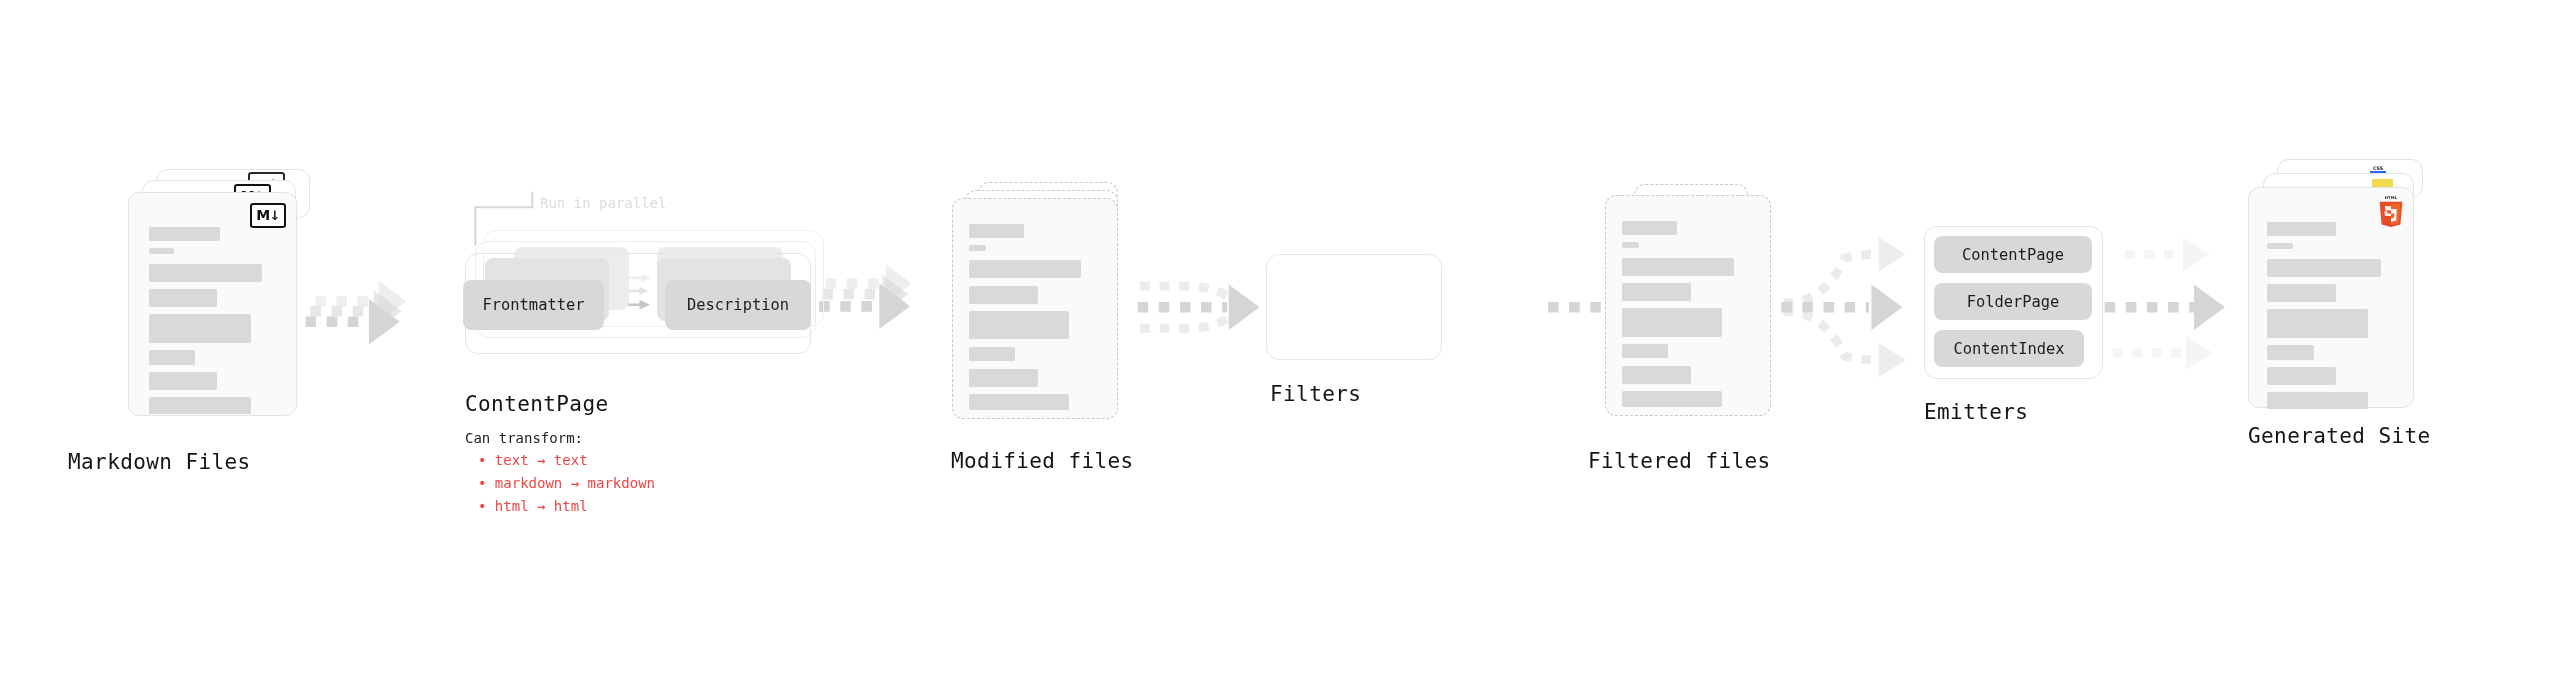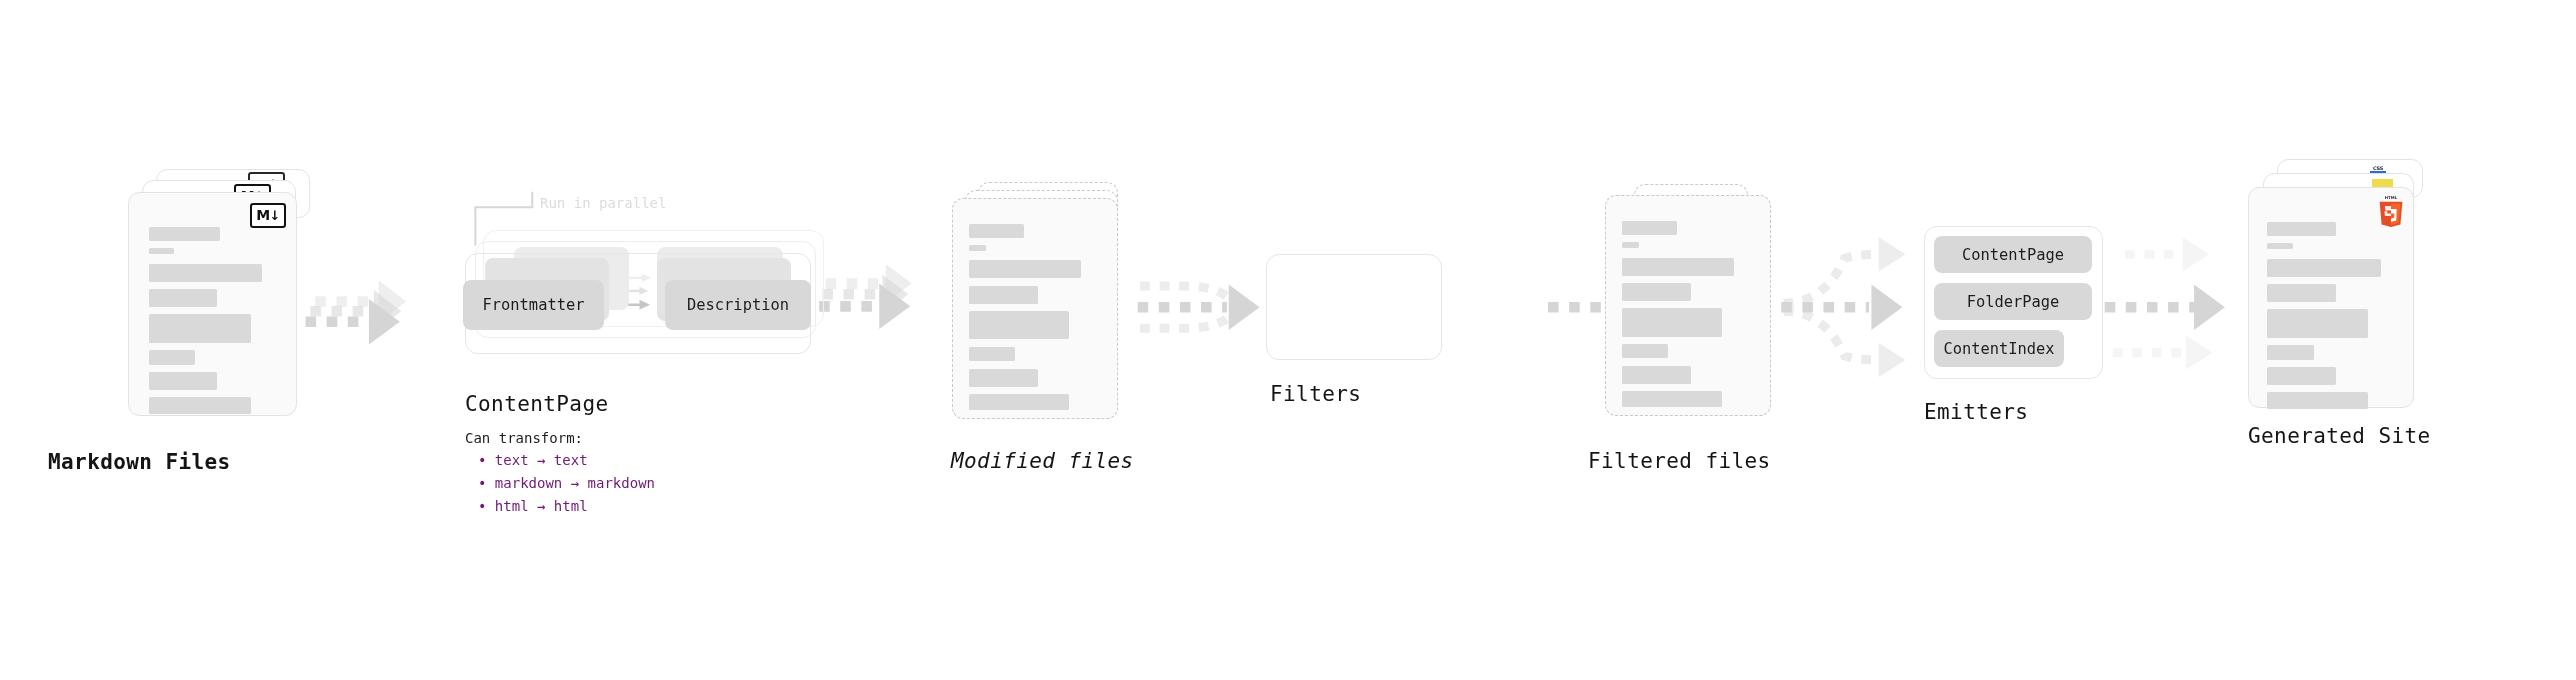--- a/index.html
+++ b/index.html
@@ -129,21 +129,21 @@
     position: absolute;
     font-size: 14px;
     line-height: 1.5;
     color: #1d1d1d;
     white-space: pre;
   }
   .cap-list {
     position: absolute;
     font-size: 14px;
     line-height: 1.55;
-    color: #701a75;
+    color: #ef4444;
     white-space: pre;
   }
   .note-parallel {
     position: absolute;
     font-size: 14px;
     color: #dcdcdc;
     white-space: nowrap;
   }
 
   
@@ -280,21 +280,21 @@
         <div class="doc-line" style="width:88%;height:18px;"></div>
         <div class="doc-line" style="width:53%;height:18px;"></div>
         <div class="doc-line" style="width:79%;height:28.4px;"></div>
         <div class="doc-line" style="width:36%;height:14.6px;"></div>
         <div class="doc-line" style="width:53%;height:18px;"></div>
         <div class="doc-line" style="width:79%;height:16.3px;"></div>
       </div>
     </div>
   </div>
 
-  <div class="cap-title" style="left:48px; top:450px;font-weight:bold;">Markdown Files</div>
+  <div class="cap-title" style="left:68px; top:450px;">Markdown Files</div>
 
   <div class="note-parallel" style="left:540px; top:195px;">Run in parallel</div>
 
   <div style="position:absolute;left:0;top:0;">
 
     <div class="stagebox" style="left:483px; top:230px; width:341px; height:97px; border-color:#f0f0f0;"></div>
     <div class="pill l1" style="left:514px; top:247px; width:115px; height:63px;"></div>
     <div class="pill l1" style="left:657px; top:247px; width:126px; height:63px;"></div>
 
     <div class="stagebox" style="left:475px; top:241px; width:341px; height:97px; border-color:#ededed;"></div>
@@ -327,21 +327,21 @@
         <div class="doc-line" style="width:85%;height:18px;"></div>
         <div class="doc-line" style="width:52%;height:18px;"></div>
         <div class="doc-line" style="width:76%;height:28.4px;"></div>
         <div class="doc-line" style="width:35%;height:14.6px;"></div>
         <div class="doc-line" style="width:52%;height:18px;"></div>
         <div class="doc-line" style="width:76%;height:16.3px;"></div>
       </div>
     </div>
   </div>
 
-  <div class="cap-title" style="left:951px; top:449px;font-style:italic;">Modified files</div>
+  <div class="cap-title" style="left:951px; top:449px;">Modified files</div>
 
   <div class="stagebox" style="left:1266px; top:254px; width:176px; height:106px;"></div>
 
   <div class="cap-title" style="left:1270px; top:382px;">Filters</div>
 
   <div class="doc-stack" style="left:1605px; top:184px; width:187px; height:260px;">
     <div class="doc-card dashed" style="left:29px; top:0px; width:114px; height:41px; background:#ffffff;"></div>
     <div class="doc-card dashed" style="left:0px; top:11.4px; width:166px; height:221px;">
       <div class="doc-lines" style="top:24.4px;left:16.3px;right:16.3px;">
         <div class="doc-line" style="width:42%;height:14px;"></div>
@@ -358,21 +358,21 @@
 
   <div class="cap-title" style="left:1588px; top:449px;">Filtered files</div>
 
   <div class="stagebox" style="left:1924px; top:226px; width:179px; height:153px;"></div>
   <div class="pill" style="left:1934px; top:236px; width:158px; height:37px;">
     <span>ContentPage</span>
   </div>
   <div class="pill" style="left:1934px; top:283px; width:158px; height:37px;">
     <span>FolderPage</span>
   </div>
-  <div class="pill" style="left:1934px; top:330px; width:130px; height:37px;">
+  <div class="pill" style="left:1934px; top:330px; width:150px; height:37px;">
     <span>ContentIndex</span>
   </div>
 
   <div class="cap-title" style="left:1924px; top:400px;">Emitters</div>
 
   <div class="doc-stack" style="left:2248px; top:159px; width:203px; height:260px;">
 
     <div class="doc-card ghost" style="left:29px; top:0px; width:146px; height:39px;"></div>
     <div class="css-badge" style="left:122px; top:6.5px;">
       <i>CSS</i>

